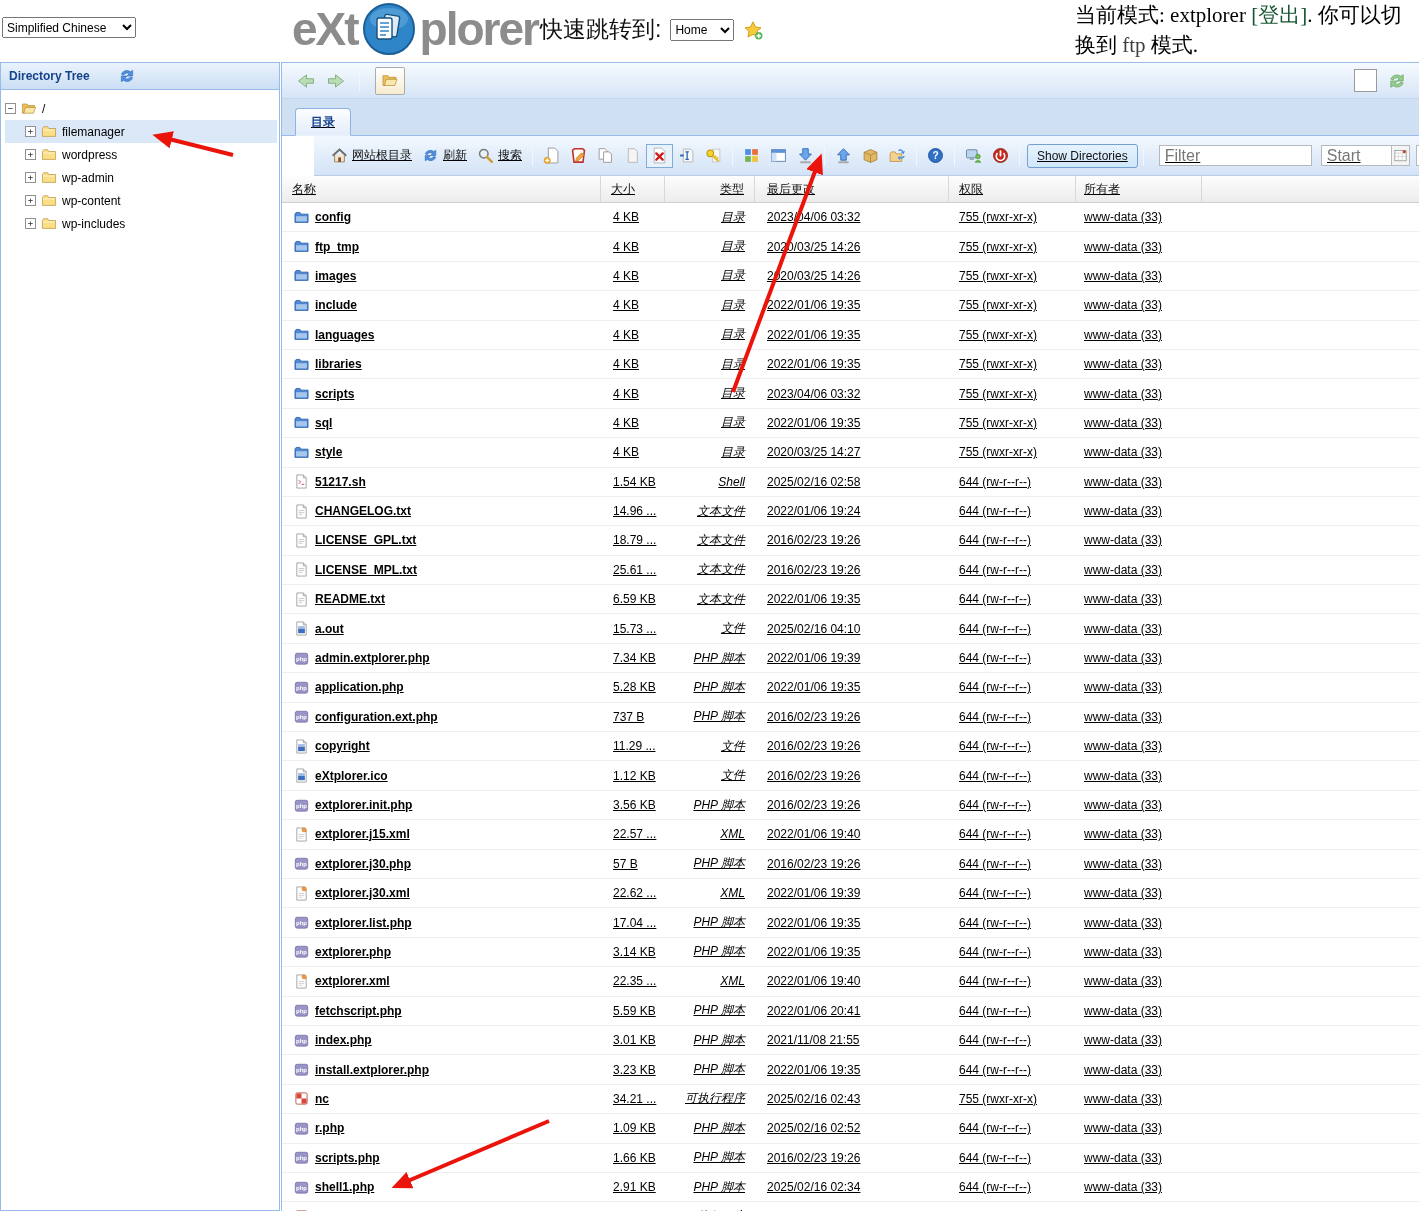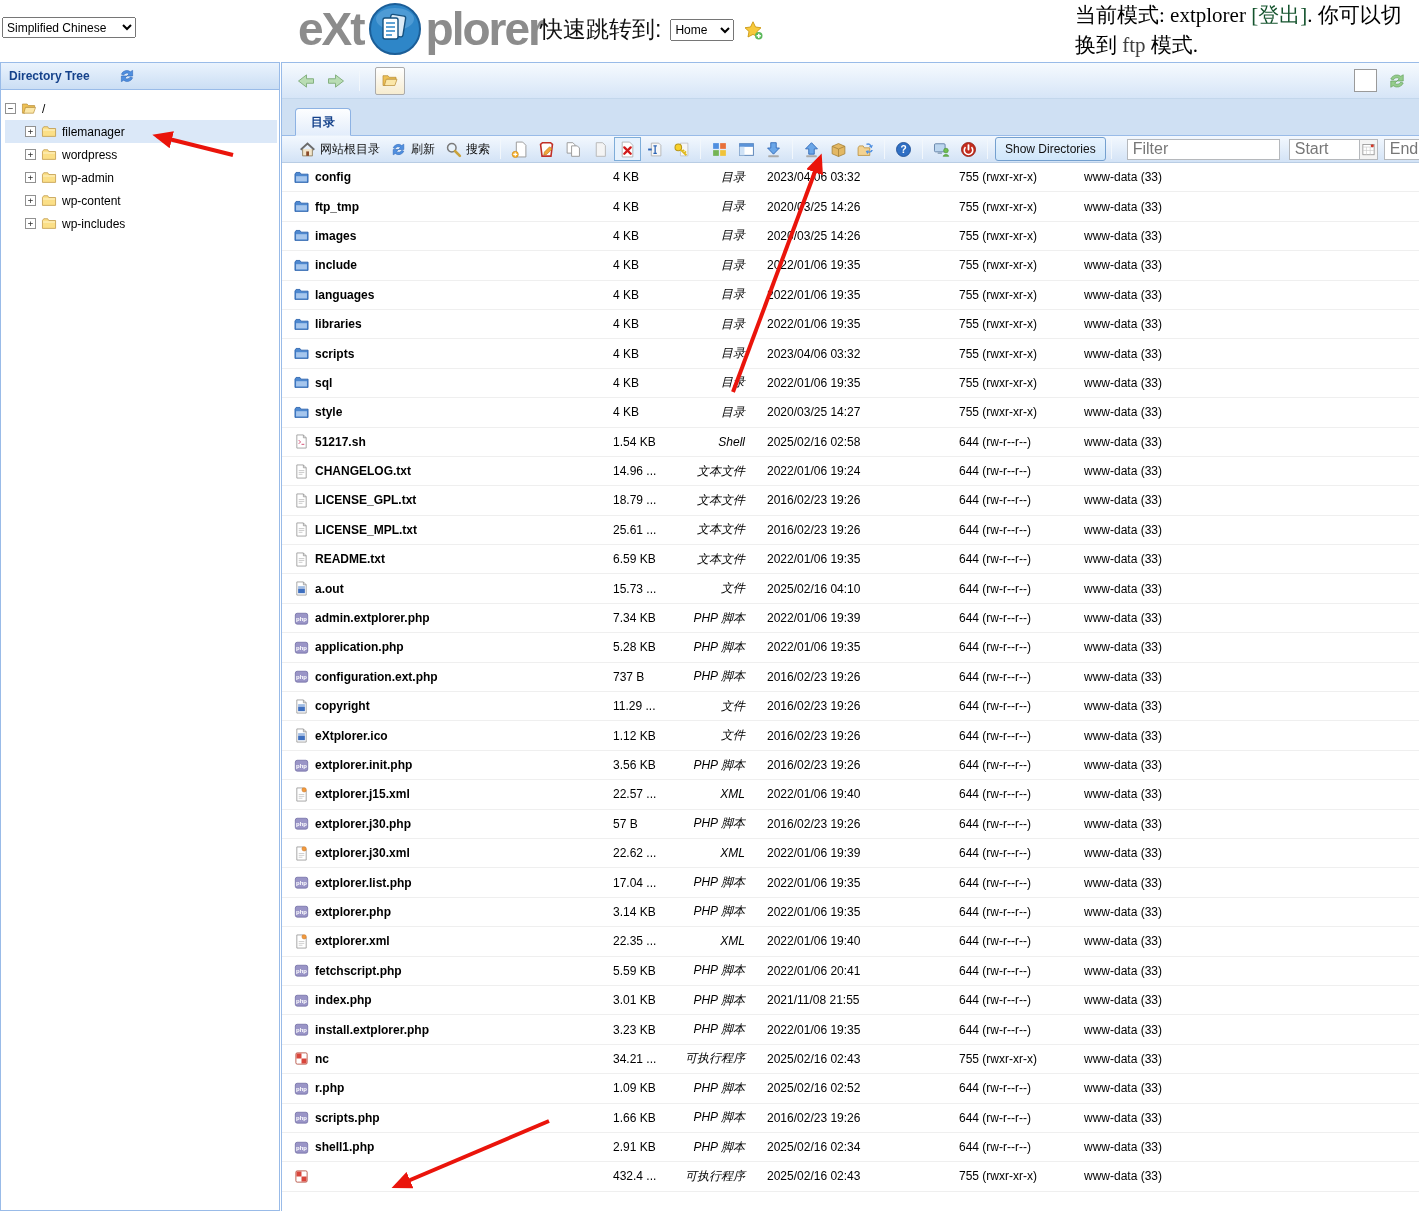--- a/index.html
+++ b/index.html
@@ -5,21 +5,21 @@
   * { box-sizing: border-box; }
   html,body { margin:0; padding:0; }
   body {
     width:1419px; height:1211px; overflow:hidden; position:relative;
     background:#fff; font-family:"Liberation Sans","DejaVu Sans",sans-serif; font-size:12px; color:#000;
   }
   svg.defs { position:absolute; width:0; height:0; }
 
   
   .lang-select { position:absolute; left:2px; top:17px; width:134px; height:21px; font-size:12px; }
-  .logo { position:absolute; left:298px; top:0px; display:flex; align-items:center; height:58px; }
+  .logo { position:absolute; left:292px; top:0px; display:flex; align-items:center; height:58px; }
   .logo-text { font-size:46px; font-weight:bold; color:#8c8c8c; letter-spacing:-2px; line-height:52px; }
   .logo-icon { margin:0 4px; }
   .quickjump { position:absolute; left:540px; top:14px; display:flex; align-items:center; gap:9px; font-size:23px; color:#111; }
   .quickjump select { width:64px; height:22px; font-size:12px; }
   .mode-text { position:absolute; left:1075px; top:0; width:344px; font-family:"Liberation Serif","DejaVu Serif",serif; font-size:21px; line-height:30px; color:#000; }
   .link-logout { color:#14532d; cursor:pointer; }
   .link-ftp { color:#404040; cursor:pointer; }
 
   
   .sidebar { position:absolute; left:0; top:62px; width:280px; bottom:0; border:1px solid #99bbe8; background:#fff; }
@@ -29,34 +29,34 @@
   .tree { padding:7px 2px 0 4px; }
   .tree-row { display:flex; align-items:center; height:23px; gap:4px; cursor:pointer; }
   .tree-row.child { padding-left:20px; }
   .tree-row.selected { background:#dbe8f8; }
   .tbox { width:11px; height:11px; border:1px solid #919191; background:#fff; font-size:9px; line-height:8px; text-align:center; color:#333;
           font-family:"DejaVu Sans Mono",monospace; flex:none; }
   .tfold { width:18px; height:15px; flex:none; }
   .tlabel { color:#000; }
 
   
-  .main { position:absolute; left:281px; top:62px; right:0; bottom:0; border-top:1px solid #99bbe8; border-left:1px solid #99bbe8; background:#fff; overflow:hidden; }
+  .main { position:absolute; left:281px; top:62px; right:0; bottom:0; border-top:1px solid #99bbe8; border-left:1px solid #99bbe8; background:#fff; overflow:hidden;text-decoration:underline; }
   .navbar { height:36px; background:linear-gradient(#f6fafe,#d6e5f7); border-bottom:1px solid #c3d7ec; display:flex; align-items:center; padding:0 12px; gap:6px; }
   .nav-arrow { width:24px; height:20px; }
   .nav-folder-btn { margin-left:4px; border:1px solid #ababab; background:linear-gradient(#ffffff,#f6ecd0); border-radius:2px; width:30px; height:28px;
                     display:flex; align-items:center; justify-content:center; cursor:pointer; }
   .nav-right { margin-left:auto; display:flex; align-items:center; gap:10px; }
   .nav-box-input { width:23px; height:23px; border:1px solid #9a9a9a; background:#fff; }
   .i20 { width:20px; height:20px; }
 
   .tabstrip { height:37px; background:#cfe0f3; border-bottom:1px solid #99bbe8; display:flex; align-items:flex-end; padding-left:13px; }
   .tab-active { height:28px; margin-bottom:-1px; background:linear-gradient(#fdfeff,#e3edfb); border:1px solid #8db2e3; border-bottom:1px solid #e9f1fb;
                 border-radius:4px 4px 0 0; padding:0 15px; display:flex; align-items:center; font-weight:bold; color:#15428b; cursor:pointer; }
 
-  .toolbar { height:27px; background:linear-gradient(#f3f8fe,#d3e3f6); border-bottom:1px solid #b9cde4; display:flex; align-items:center; padding:8px 12px; overflow:hidden; }
+  .toolbar { height:40px; background:linear-gradient(#f3f8fe,#d3e3f6); border-bottom:1px solid #b9cde4; display:flex; align-items:center; padding:8px 12px; overflow:hidden;margin-left:32px; }
   .toolbar > * { flex:none; }
   .tbtn { display:flex; align-items:center; gap:4px; padding:2px 5px; border-radius:3px; cursor:pointer; color:#111; }
   .sep { width:1px; height:20px; background:#aec4dc; border-right:1px solid #f2f7fc; margin:0 5px; }
   .igroups { display:flex; align-items:center; }
   .iconbtn { width:27px; height:24px; display:flex; align-items:center; justify-content:center; background:transparent; border:1px solid transparent; cursor:pointer; padding:0; }
   .iconbtn.hl { border:1px solid #7eadd9; background:#e7f2fd; }
   .i16 { width:17px; height:17px; }
   .i15 { width:15px; height:15px; flex:none; }
   .show-dirs { margin-left:2px; background:linear-gradient(#e7f3fe,#cfe6fa); border:1px solid #74a0cf; border-radius:3px; padding:4px 9px; font-size:12px; color:#111; cursor:pointer;
                font-family:"Liberation Sans","DejaVu Sans",sans-serif; }
@@ -476,20 +476,29 @@
     <input class="tb-input filter-input" placeholder="Filter" style="">
     <input class="tb-input start-input" placeholder="Start" style="">
     <button class="cal-btn">
       <svg class="i15">
           <use href="#sym-calendar"></use>
         </svg>
     </button>
     <input class="tb-input end-input" placeholder="End" style="">
   </div>
 
+  <div class="gridhead">
+    <div class="gh col-name">名称</div>
+    <div class="gh col-size">大小</div>
+    <div class="gh col-type">类型</div>
+    <div class="gh col-mod">最后更改</div>
+    <div class="gh col-perm">权限</div>
+    <div class="gh col-owner">所有者</div>
+    <div class="gh gh-fill"></div>
+  </div>
 
   <div class="gridbody">
       <div class="gridrow">
         <div class="c-name">
           <svg class="i15">
             <use href="#sym-file-folder"></use>
           </svg>
           <span class="fname">config</span>
         </div>
         <div class="c-size">4 KB</div>

